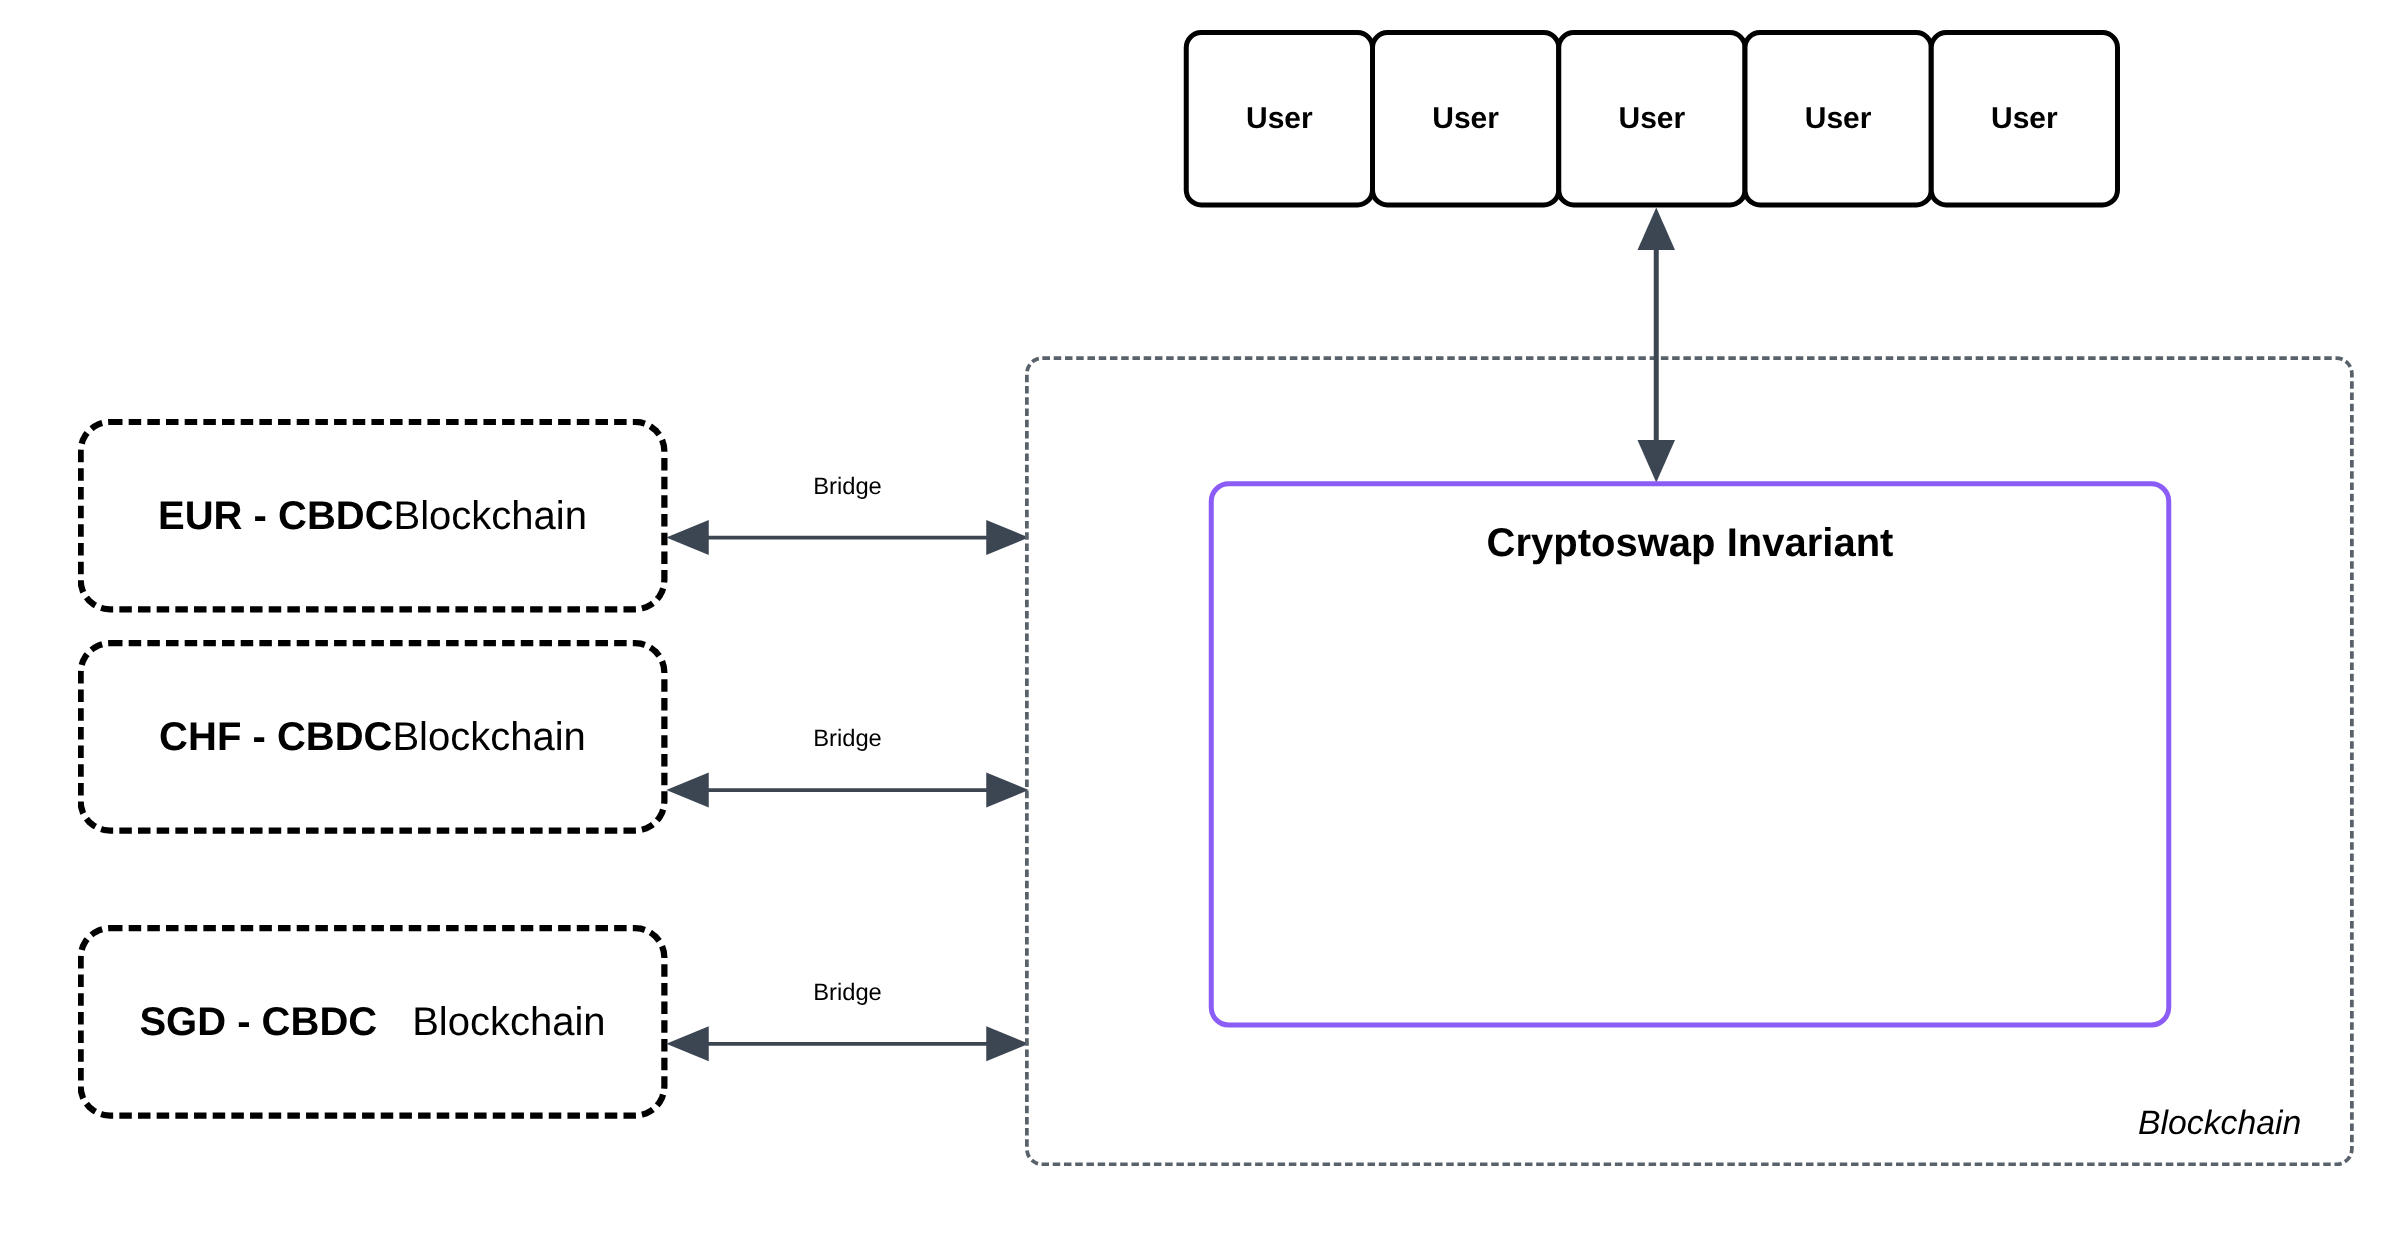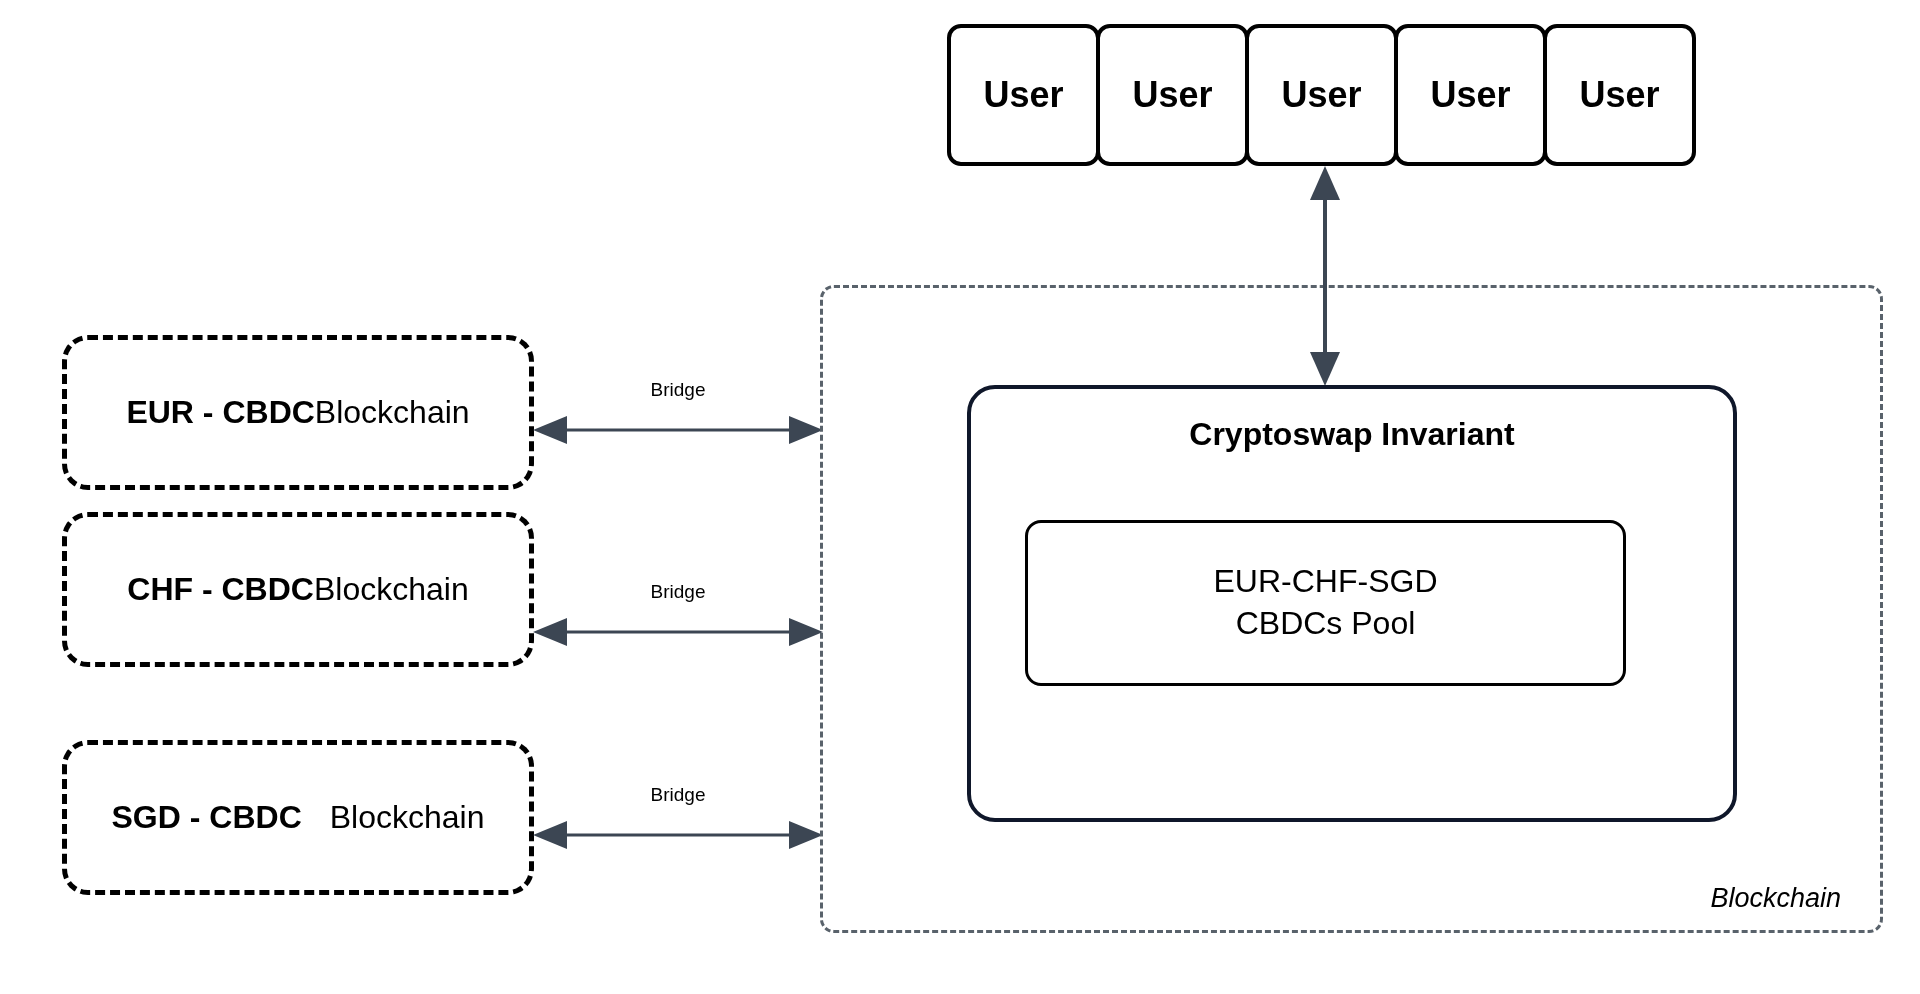--- a/index.html
+++ b/index.html
@@ -35,21 +35,21 @@
     border-radius: 14px;
     background: #ffffff;
     display: flex;
     align-items: center;
     justify-content: center;
     margin-left: -4px;
     position: relative;
   }
   .user-box:first-child { margin-left: 0; }
   .user-box-label {
-    font-size: 36px;
+    font-size: 24px;
     font-weight: bold;
     letter-spacing: 0px;
     color: #000000;
     line-height: 1;
   }
 
   
   .cbdc-box {
     position: absolute;
     left: 62px;
@@ -133,22 +133,22 @@
   }
 
   
   #cryptoswap-box {
     position: absolute;
     left: 967px;
     top: 385px;
     width: 770px;
     height: 437px;
     box-sizing: border-box;
-    border: 4px solid #0f172a;
-    border-radius: 28px;
+    border: 4px solid #8b5cf6;
+    border-radius: 16px;
     background: #ffffff;
   }
   #cryptoswap-title {
     position: absolute;
     left: 0;
     right: 0;
     top: 29px;
     text-align: center;
     font-size: 32px;
     font-weight: bold;
@@ -269,20 +269,16 @@
 
   <svg id="user-contract-arrow" viewBox="0 0 40 220">
     <line x1="20" y1="28" x2="20" y2="192" stroke="#3c4653" stroke-width="4"></line>
     <polygon points="20,0 5,34 35,34" fill="#3c4653"></polygon>
     <polygon points="20,220 5,186 35,186" fill="#3c4653"></polygon>
   </svg>
 
   <div id="cryptoswap-box">
     <div id="cryptoswap-title">Cryptoswap Invariant</div>
 
-    <div id="pool-box">
-      <div class="pool-line">EUR-CHF-SGD</div>
-      <div class="pool-line">CBDCs Pool</div>
-    </div>
 
   </div>
 
 </div>
 
 </body></html>

